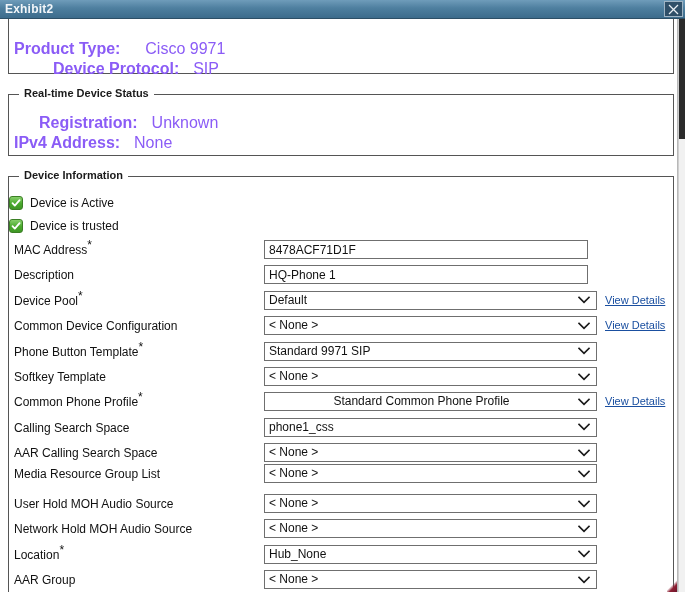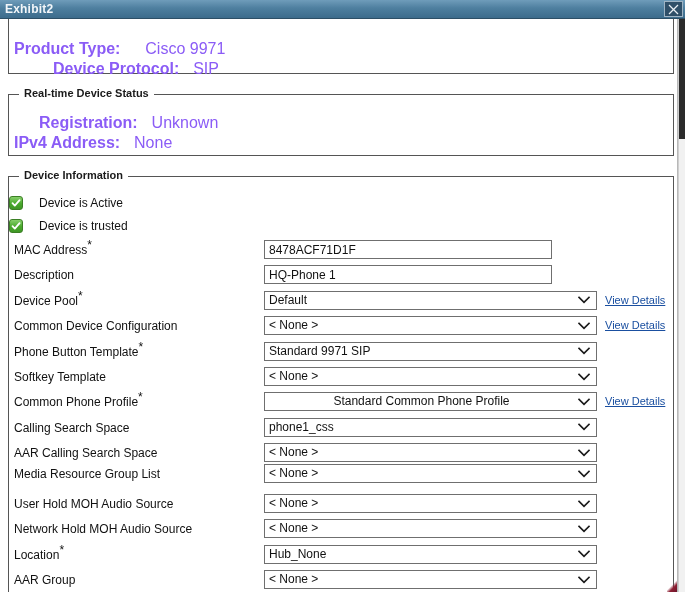--- a/index.html
+++ b/index.html
@@ -133,21 +133,21 @@
   .kv .k { font-weight: bold; }
   .kv .v { font-weight: normal; }
 
   
   .check-row {
     position: absolute;
     left: 9px;
     height: 18px;
     display: flex;
     align-items: center;
-    gap: 16px;
+    gap: 7px;
   }
   .check-icon {
     width: 14px; height: 14px;
     border-radius: 3px;
     background: linear-gradient(to bottom, #86cf6a 0%, #49a92c 55%, #3f9626 100%);
     border: 1px solid #3b7f25;
     box-sizing: border-box;
     display: flex;
     align-items: center;
     justify-content: center;
@@ -175,21 +175,21 @@
   }
   .req {
     font-size: 12px;
     vertical-align: super;
     line-height: 0;
   }
 
   .text-input {
     position: absolute;
     left: 264px; top: 0;
-    width: 288px; height: 19px;
+    width: 324px; height: 19px;
     background: #ffffff;
     border: 1px solid #6f6f6f;
     box-sizing: border-box;
     font-family: "Liberation Sans", sans-serif;
     font-size: 12px;
     color: #111111;
     padding: 0 0 0 4px;
     line-height: 17px;
     outline: none;
   }

